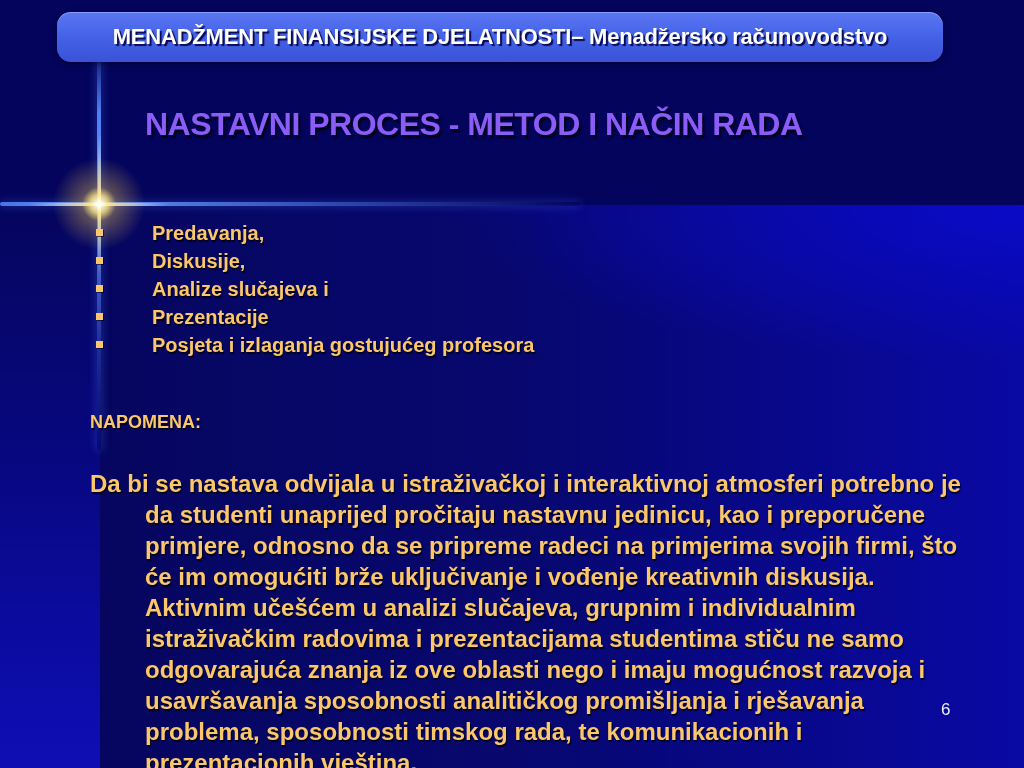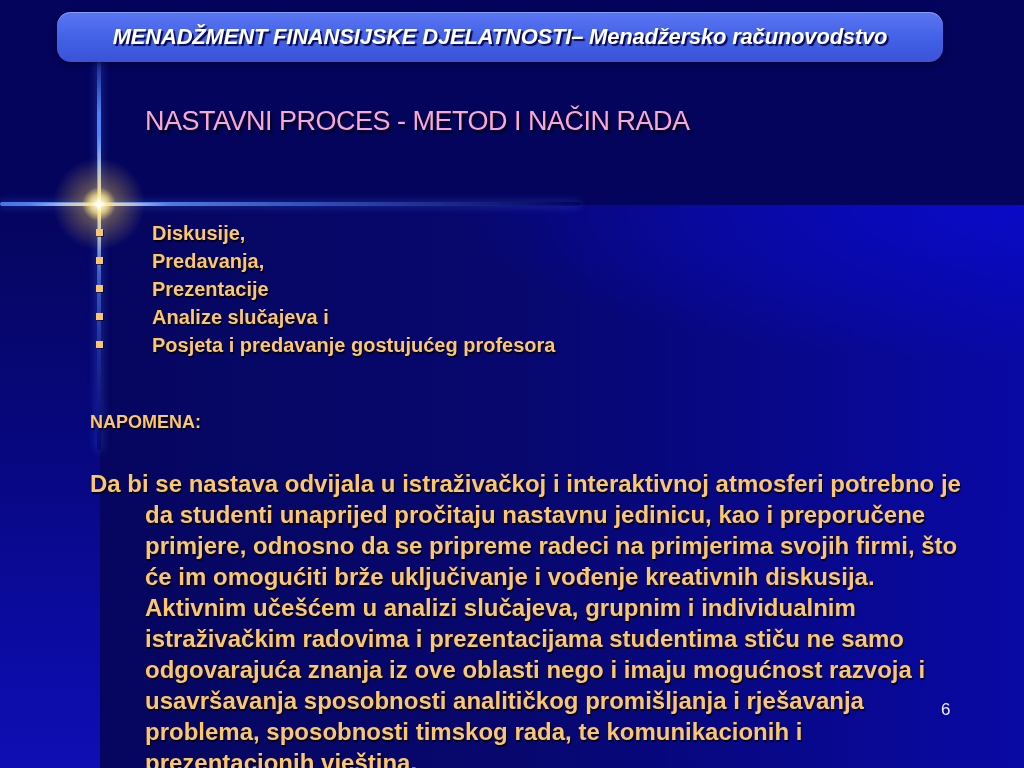--- a/index.html
+++ b/index.html
@@ -54,27 +54,26 @@
     background-position:center, center, center;
   }
   
   .banner {
     position:absolute; left:57px; top:12px; width:886px; height:50px; border-radius:14px;
     background:linear-gradient(180deg,#5b76f2 0%,var(--banner-blue) 48%,#3a52d6 100%);
     box-shadow:inset 0 1px 0 rgba(170,190,255,.55), 0 2px 6px rgba(0,0,25,.55);
     display:flex; align-items:center; justify-content:center; white-space:nowrap;
     color:var(--white); font-weight:bold; font-size:22px; letter-spacing:-.2px;
     text-shadow:2px 2px 1px #0a0a55;
-    font-style:italic;
   }
   .banner .rest { }
   
   .title {
     position:absolute; left:145px; top:106px; white-space:nowrap;
-    color:#f9a8d4; font-size:27px; font-weight:normal; letter-spacing:-.5px;
+    color:#8b5cf6; font-size:32px; font-weight:bold; letter-spacing:-.5px;
     text-shadow:2px 3px 2px rgba(0,0,10,.85);
   }
   
   .bullets { position:absolute; left:95px; top:219px; list-style:none; }
   .bullets li {
     position:relative; height:28px; line-height:28px; padding-left:57px; white-space:nowrap;
     color:var(--gold); font-size:20px; font-weight:bold;
     text-shadow:1px 2px 1px rgba(0,0,10,.8);
   }
   .bullets li .sq {
@@ -109,25 +108,25 @@
   <div class="cross"></div>
 
   <div class="banner">
     <span>MENADŽMENT FINANSIJSKE DJELATNOSTI</span>
     <span class="rest">– Menadžersko računovodstvo</span>
   </div>
 
   <h1 class="title">NASTAVNI PROCES - METOD I NAČIN RADA</h1>
 
   <ul class="bullets">
+      <li><span class="sq"></span><span>Predavanja,</span></li>
       <li><span class="sq"></span><span>Diskusije,</span></li>
-      <li><span class="sq"></span><span>Predavanja,</span></li>
+      <li><span class="sq"></span><span>Analize slučajeva i</span></li>
       <li><span class="sq"></span><span>Prezentacije</span></li>
-      <li><span class="sq"></span><span>Analize slučajeva i</span></li>
-      <li><span class="sq"></span><span>Posjeta i predavanje gostujućeg profesora</span></li>
+      <li><span class="sq"></span><span>Posjeta i izlaganja gostujućeg profesora</span></li>
     </ul>
 
   <div class="note">NAPOMENA:</div>
 
   <p class="para">Da bi se nastava odvijala u istraživačkoj i interaktivnoj atmosferi potrebno je da studenti unaprijed pročitaju nastavnu jedinicu, kao i preporučene primjere, odnosno da se pripreme radeci na primjerima svojih firmi, što će im omogućiti brže uključivanje i vođenje kreativnih diskusija. Aktivnim učešćem u analizi slučajeva, grupnim i individualnim istraživačkim radovima i prezentacijama studentima stiču ne samo odgovarajuća znanja iz ove oblasti nego i imaju mogućnost razvoja i usavršavanja sposobnosti analitičkog promišljanja i rješavanja problema, sposobnosti timskog rada, te komunikacionih i prezentacionih vještina.</p>
 
   <div class="page-num">6</div>
 </div>
 
 </body></html>

